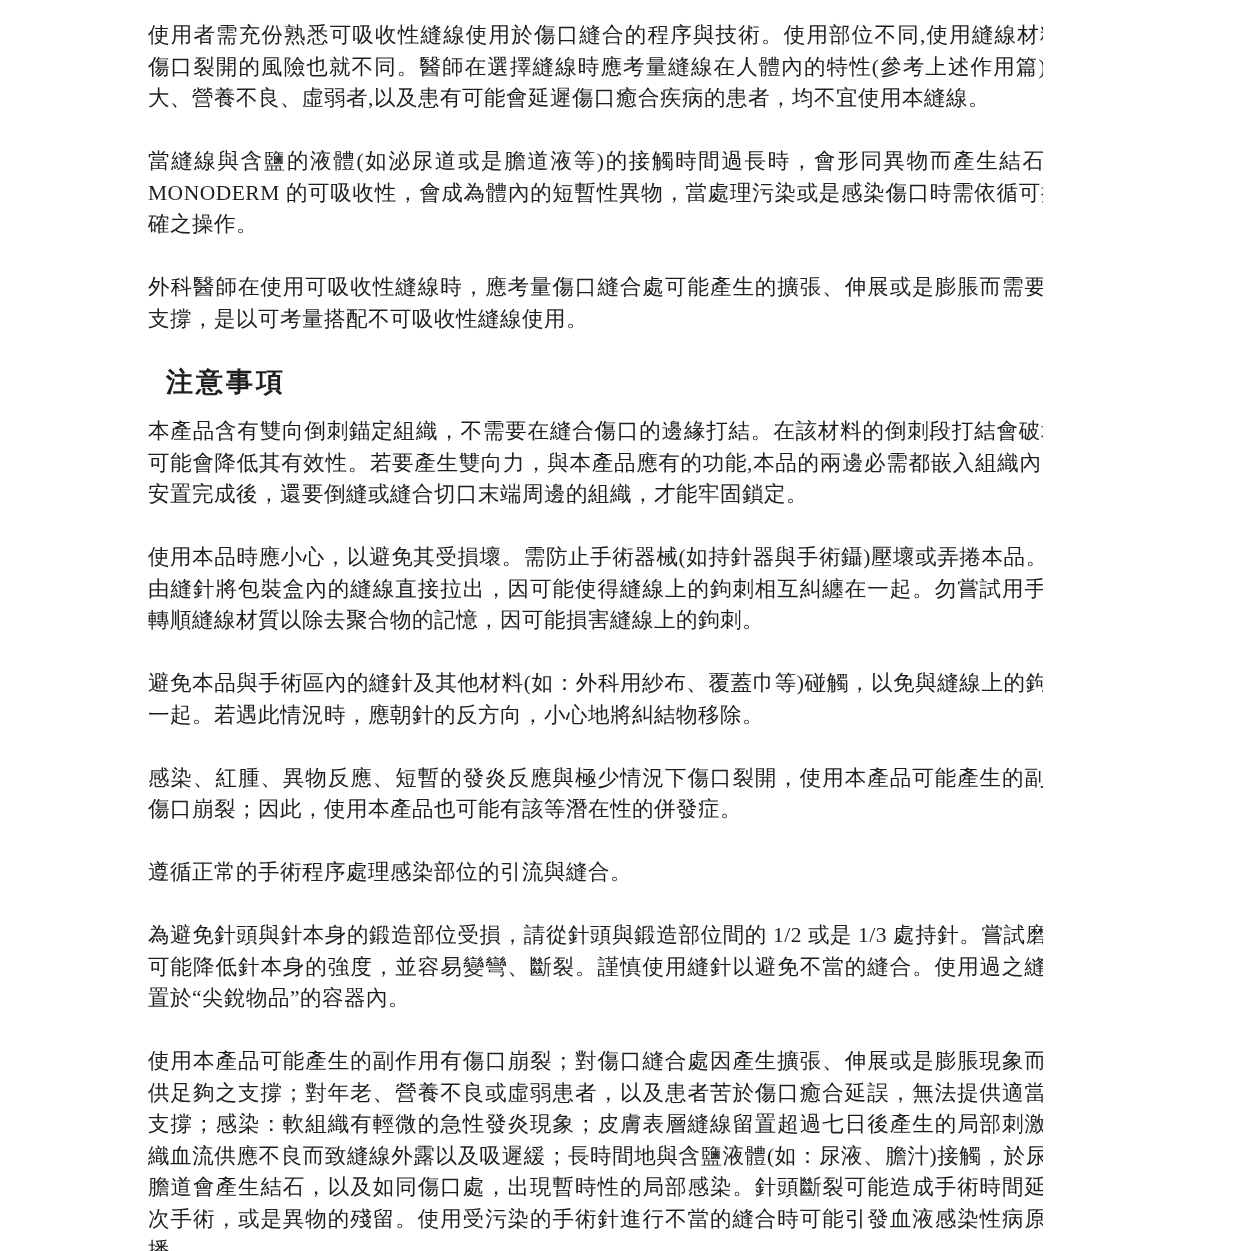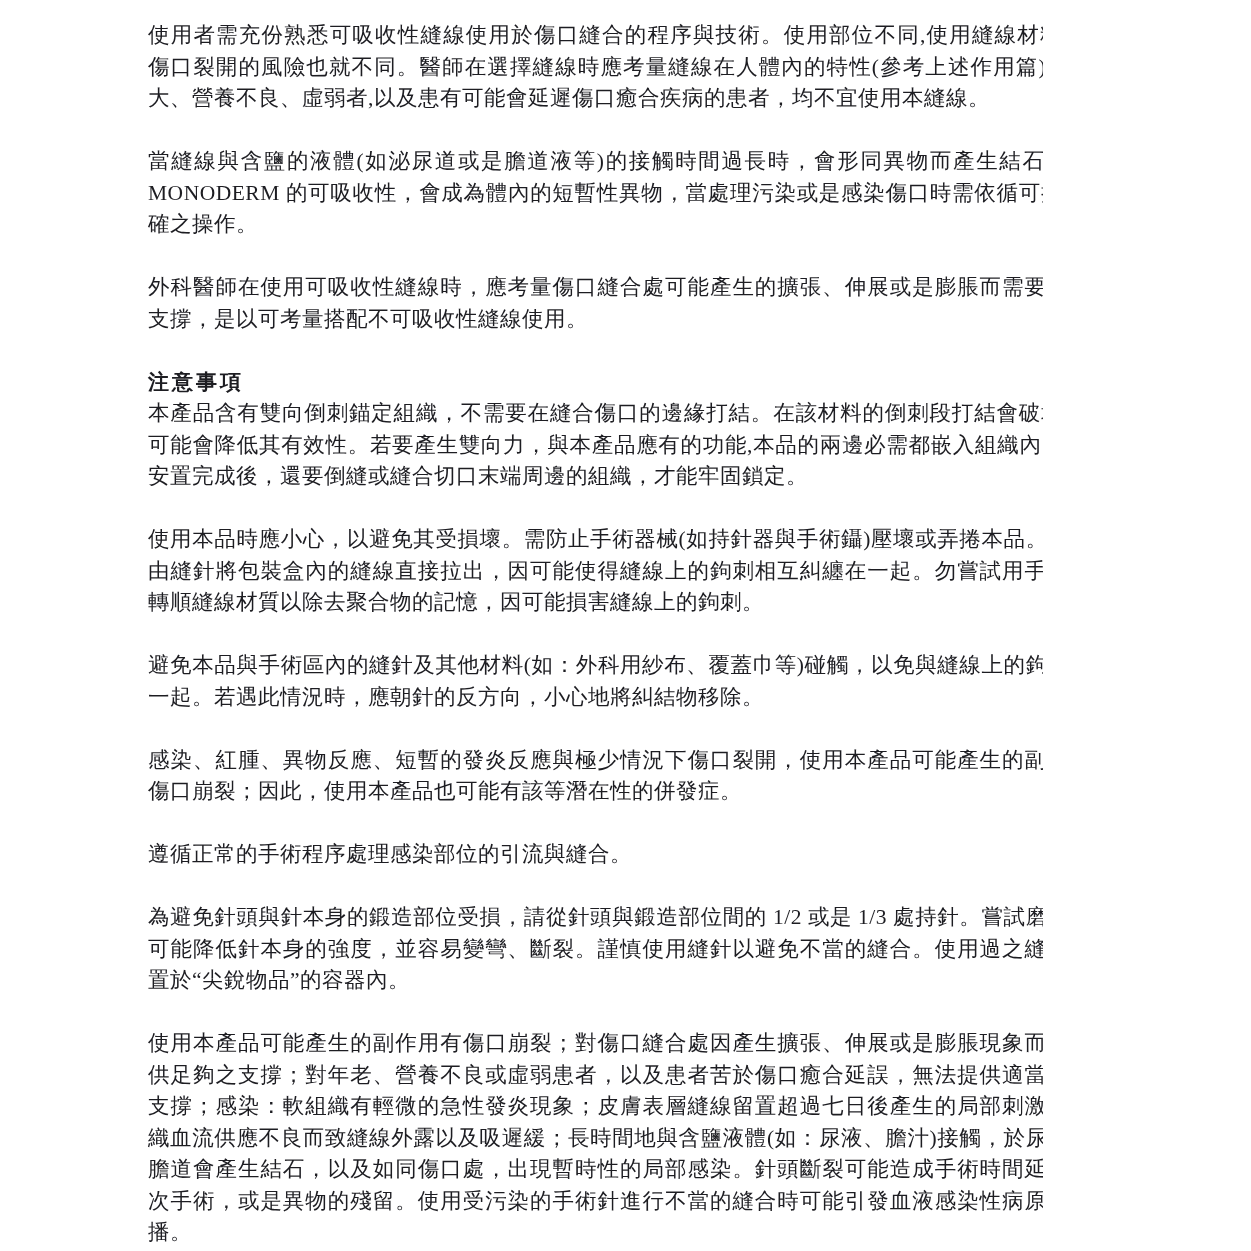--- a/index.html
+++ b/index.html
@@ -27,24 +27,24 @@
     text-justify: inter-ideograph;
     letter-spacing: 0.5px;
   }
   .para {
     margin: 0 0 31.5px 0;
   }
   .para:last-child {
     margin-bottom: 0;
   }
   .section-heading {
-    font-size: 21px;
+    font-size: 27px;
     font-weight: 700;
     letter-spacing: 3px;
-    margin: 0;
+    margin: 18px;
     text-align: left;
   }
 </style>
 </head>
 <body>
 
 <div class="doc-page">
   <div class="doc-content">
 
     <p class="para">使用者需充份熟悉可吸收性縫線使用於傷口縫合的程序與技術。使用部位不同,使用縫線材料不同,　傷口裂開的風險也就不同。醫師在選擇縫線時應考量縫線在人體內的特性(參考上述作用篇)。年紀大、營養不良、虛弱者,以及患有可能會延遲傷口癒合疾病的患者，均不宜使用本縫線。</p>

